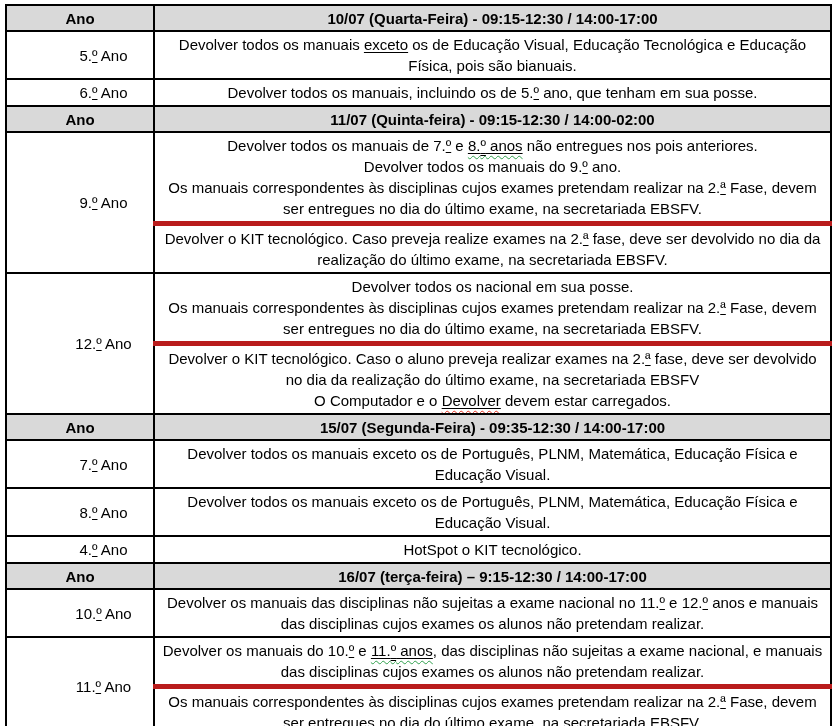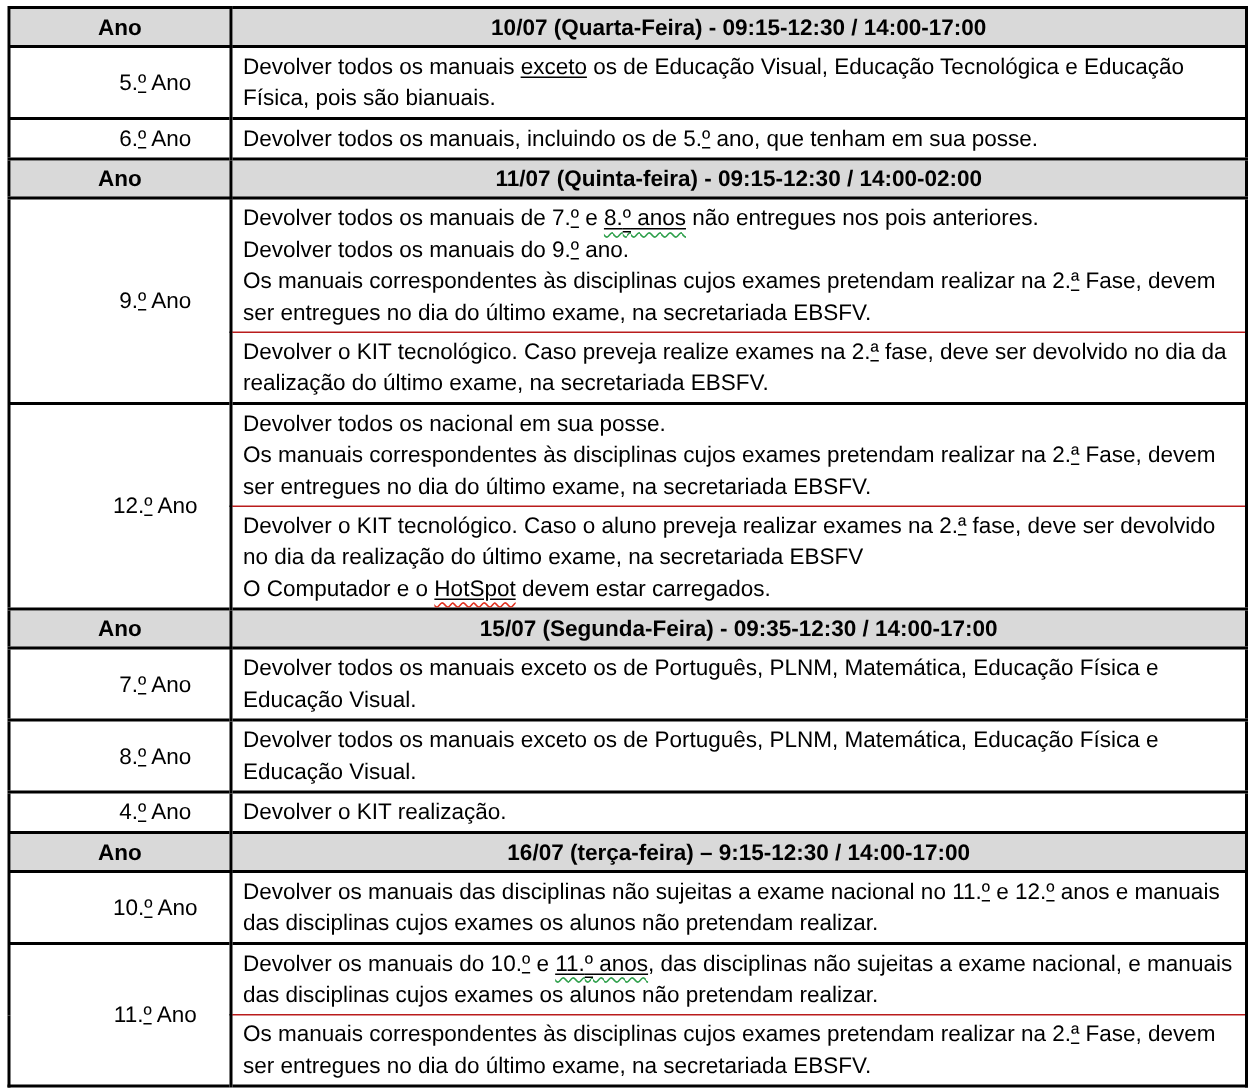--- a/index.html
+++ b/index.html
@@ -18,22 +18,22 @@
   col.c1{width:148px;}
   td{vertical-align:middle;overflow:hidden;}
   td.c1{border-right:2px solid #000;text-align:center;padding-left:48px;}
   tr.hdr-row td{
     background:var(--hdr-bg,#d9d9d9);
     font-weight:bold;text-align:center;
     height:22px;padding:1px 4px;
     border-top:2px solid #000;border-bottom:2px solid #000;
   }
   tr.group-start td{border-top:2px solid #000;}
-  tr.sub-row td{border-top:1px solid #b91c1c;}
-  td.desc{padding:2px 7px;text-align:left;}
+  tr.sub-row td{border-top:5px solid #b91c1c;}
+  td.desc{padding:2px 7px;text-align:center;}
   .para{margin:0;}
   .u-solid{text-decoration:underline;text-underline-offset:2px;}
   .wavy-green{
     text-decoration:underline wavy var(--grammar,#2fa04c);
     text-decoration-thickness:1px;text-underline-offset:4px;
   }
   .wavy-red{
     text-decoration:underline wavy var(--spelling,#e0301e);
     text-decoration-thickness:1px;text-underline-offset:4px;
   }
@@ -84,21 +84,21 @@
         <tr class="group-start">
           <td class="c1" rowspan="2">12.<u>º</u> Ano</td>
           <td class="c2 desc">
             <div class="para"><span>Devolver todos os nacional em sua posse.</span></div>
             <div class="para"><span>Os manuais correspondentes às disciplinas cujos exames pretendam realizar na 2.<u>ª</u> Fase, devem ser entregues no dia do último exame, na secretariada EBSFV.</span></div>
           </td>
         </tr>
         <tr class="sub-row">
           <td class="c2 desc">
             <div class="para"><span>Devolver o KIT tecnológico. Caso o aluno preveja realizar exames na 2.<u>ª</u> fase, deve ser devolvido no dia da realização do último exame, na secretariada EBSFV</span></div>
-            <div class="para"><span>O Computador e o </span><span class="u-solid"><span class="wavy-red">HotSpot</span></span><span> devem estar carregados.</span></div>
+            <div class="para"><span>O Computador e o </span><span class="u-solid"><span class="wavy-red">Devolver</span></span><span> devem estar carregados.</span></div>
           </td>
         </tr>
         <tr class="hdr-row">
           <td class="c1">Ano</td>
           <td class="c2">15/07 (Segunda-Feira) - 09:35-12:30 / 14:00-17:00</td>
         </tr>
         <tr class="group-start">
           <td class="c1" rowspan="1">7.<u>º</u> Ano</td>
           <td class="c2 desc">
             <div class="para"><span>Devolver todos os manuais exceto os de Português, PLNM, Matemática, Educação Física e Educação Visual.</span></div>
@@ -106,21 +106,21 @@
         </tr>
         <tr class="group-start">
           <td class="c1" rowspan="1">8.<u>º</u> Ano</td>
           <td class="c2 desc">
             <div class="para"><span>Devolver todos os manuais exceto os de Português, PLNM, Matemática, Educação Física e Educação Visual.</span></div>
           </td>
         </tr>
         <tr class="group-start">
           <td class="c1" rowspan="1">4.<u>º</u> Ano</td>
           <td class="c2 desc">
-            <div class="para"><span>Devolver o KIT realização.</span></div>
+            <div class="para"><span>HotSpot o KIT tecnológico.</span></div>
           </td>
         </tr>
         <tr class="hdr-row">
           <td class="c1">Ano</td>
           <td class="c2">16/07 (terça-feira) – 9:15-12:30 / 14:00-17:00</td>
         </tr>
         <tr class="group-start">
           <td class="c1" rowspan="1">10.<u>º</u> Ano</td>
           <td class="c2 desc">
             <div class="para"><span>Devolver os manuais das disciplinas não sujeitas a exame nacional no 11.<u>º</u> e 12.<u>º</u> anos e manuais das disciplinas cujos exames os alunos não pretendam realizar.</span></div>

